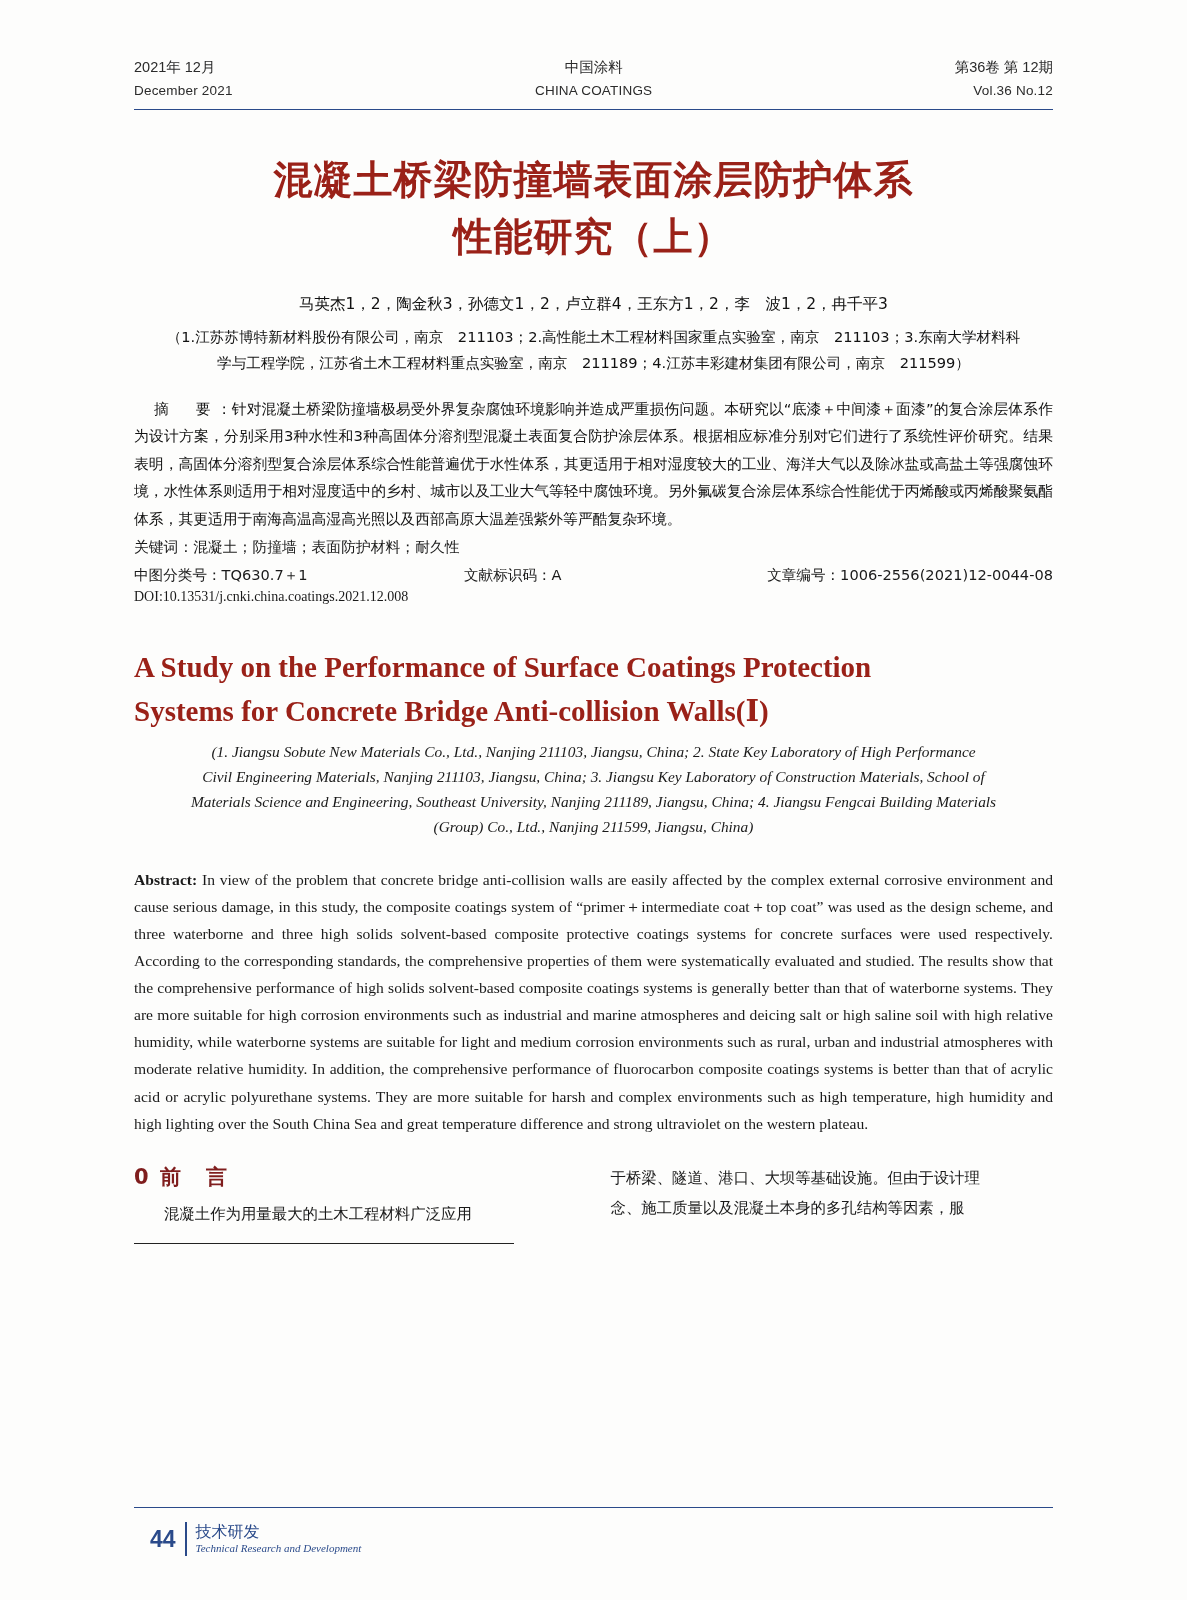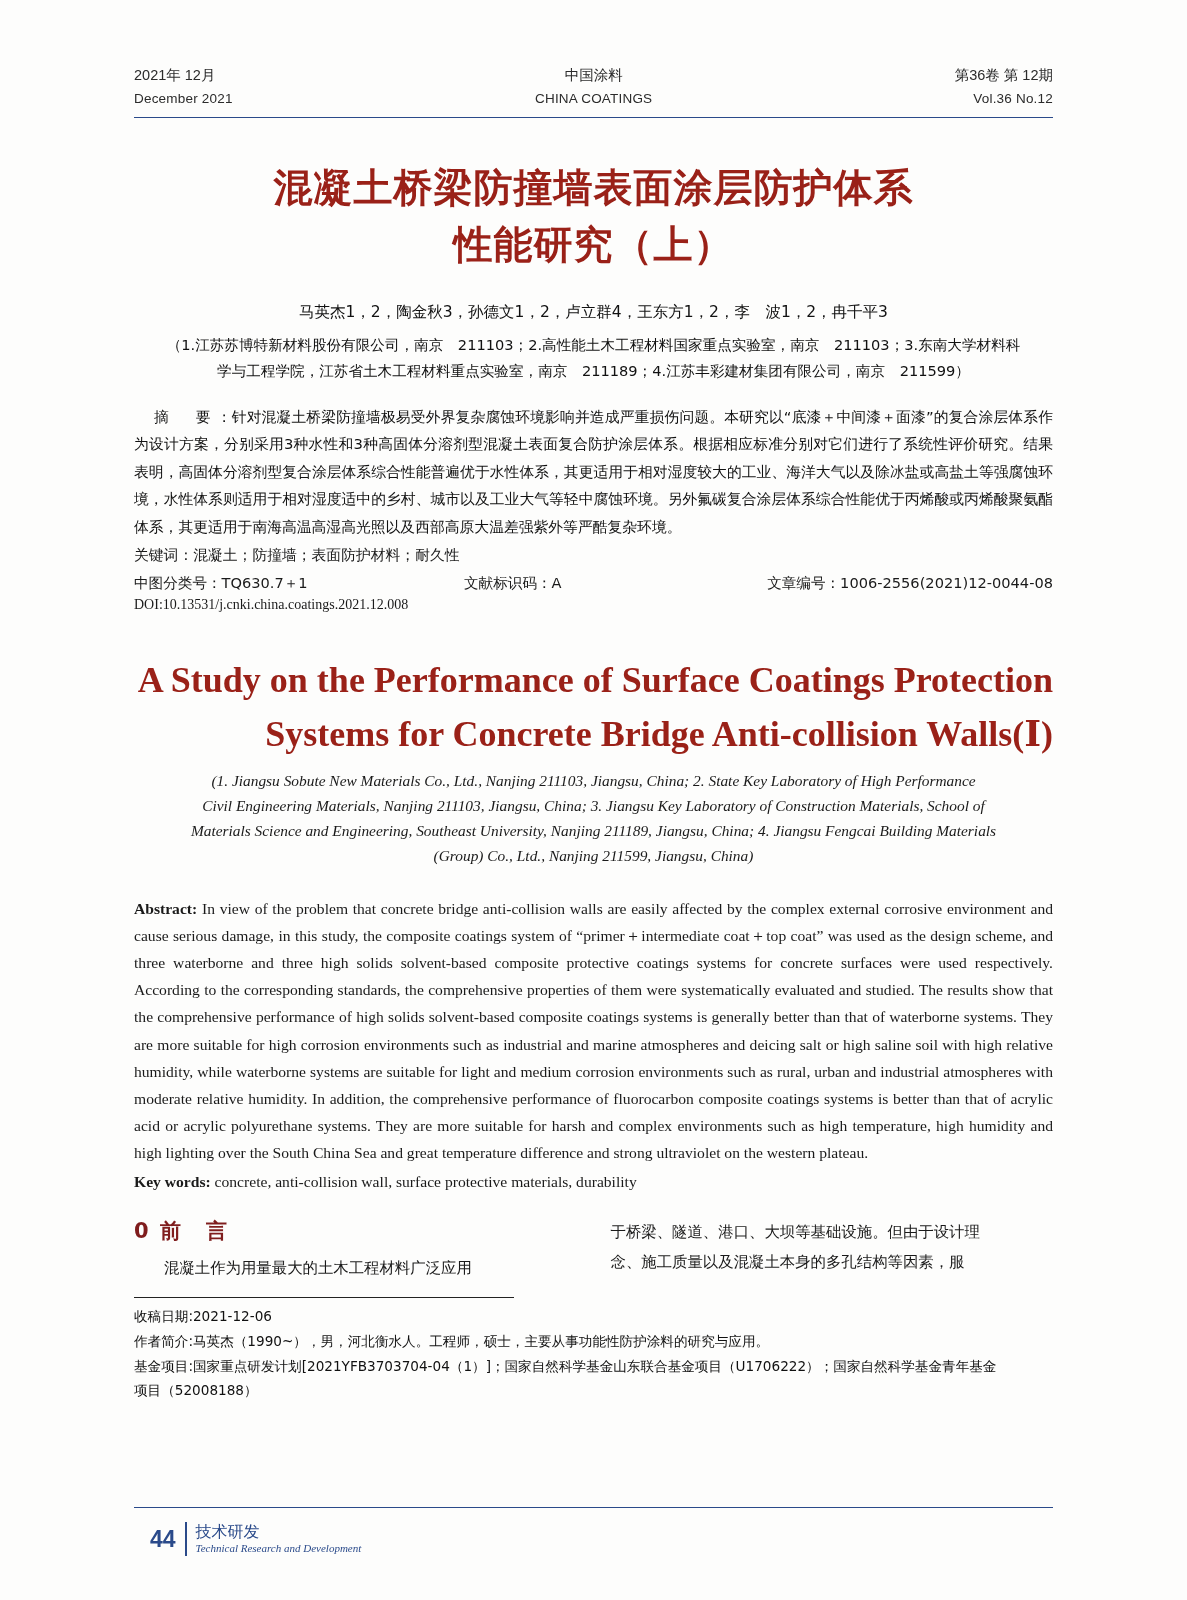--- a/index.html
+++ b/index.html
@@ -10,21 +10,21 @@
     font-family: "Liberation Serif", "DejaVu Serif", serif;
     color: #1a1a1a;
     position: relative;
     overflow: hidden;
   }
   .page {
     position: relative;
     width: 1187px;
     height: 1600px;
     box-sizing: border-box;
-    padding: 8px 134px;
+    padding: 0 134px;
   }
 
   
   .runhead {
     display: flex;
     justify-content: space-between;
     align-items: flex-start;
     padding-top: 56px;
     font-family: "Liberation Sans", "DejaVu Sans", sans-serif;
     font-size: 14.5px;
@@ -95,25 +95,25 @@
   .cn-meta .m3 { flex: 1; text-align: right; }
   .cn-doi {
     font-size: 14px;
     font-family: "Liberation Serif", serif;
     margin-top: 0px;
   }
 
   
   .en-title {
     margin-top: 40px;
-    text-align: right;
+    text-align: left;
     color: #9a2118;
     font-family: "Liberation Serif", "DejaVu Serif", serif;
     font-weight: bold;
-    font-size: 36px;
+    font-size: 29px;
     line-height: 1.52;
   }
   .en-authors {
     margin-top: 22px;
     text-align: center;
     font-size: 16px;
     font-family: "Liberation Serif", serif;
   }
   .en-affil {
     margin-top: 7px;
@@ -270,46 +270,36 @@
     <div>Civil Engineering Materials, Nanjing 211103, Jiangsu, China; 3. Jiangsu Key Laboratory of Construction Materials, School of</div>
     <div>Materials Science and Engineering, Southeast University, Nanjing 211189, Jiangsu, China; 4. Jiangsu Fengcai Building Materials</div>
     <div>(Group) Co., Ltd., Nanjing 211599, Jiangsu, China)</div>
   </div>
 
   <div class="en-abs">
     <span class="lbl">Abstract:</span>
     <span class="abs-body">In view of the problem that concrete bridge anti-collision walls are easily affected by the complex external corrosive environment and cause serious damage, in this study, the composite coatings system of “primer＋intermediate coat＋top coat” was used as the design scheme, and three waterborne and three high solids solvent-based composite protective coatings systems for concrete surfaces were used respectively. According to the corresponding standards, the comprehensive properties of them were systematically evaluated and studied. The results show that the comprehensive performance of high solids solvent-based composite coatings systems is generally better than that of waterborne systems. They are more suitable for high corrosion environments such as industrial and marine atmospheres and deicing salt or high saline soil with high relative humidity, while waterborne systems are suitable for light and medium corrosion environments such as rural, urban and industrial atmospheres with moderate relative humidity. In addition, the comprehensive performance of fluorocarbon composite coatings systems is better than that of acrylic acid or acrylic polyurethane systems. They are more suitable for harsh and complex environments such as high temperature, high humidity and high lighting over the South China Sea and great temperature difference and strong ultraviolet on the western plateau.</span>
   </div>
 
-  <div class="en-kw">
-    <span class="lbl">Key words:</span>
-    <span>concrete, anti-collision wall, surface protective materials, durability</span>
-  </div>
 
   <div class="cols">
     <div class="col-l">
       <div class="sec-title">
         <span>0</span>
         <span>前　言</span>
       </div>
       <div class="col-body first-ind">混凝土作为用量最大的土木工程材料广泛应用</div>
     </div>
     <div class="col-r">
       <div class="col-body">于桥梁、隧道、港口、大坝等基础设施。但由于设计理</div>
       <div class="col-body" style="margin-top:0">念、施工质量以及混凝土本身的多孔结构等因素，服</div>
     </div>
   </div>
 
   <div class="foot-rule"></div>
-  <div class="footnotes">
-    <div>收稿日期:2021-12-06</div>
-    <div>作者简介:马英杰（1990~），男，河北衡水人。工程师，硕士，主要从事功能性防护涂料的研究与应用。</div>
-    <div>基金项目:国家重点研发计划[2021YFB3703704-04（1）]；国家自然科学基金山东联合基金项目（U1706222）；国家自然科学基金青年基金</div>
-    <div>项目（52008188）</div>
-  </div>
 
   <div class="pg-rule"></div>
   <div class="pg-foot">
     <div class="pg-num">44</div>
     <div class="pg-bar"></div>
     <div class="pg-labels">
       <div class="pg-cn">技术研发</div>
       <div class="pg-en">Technical Research and Development</div>
     </div>
   </div>

